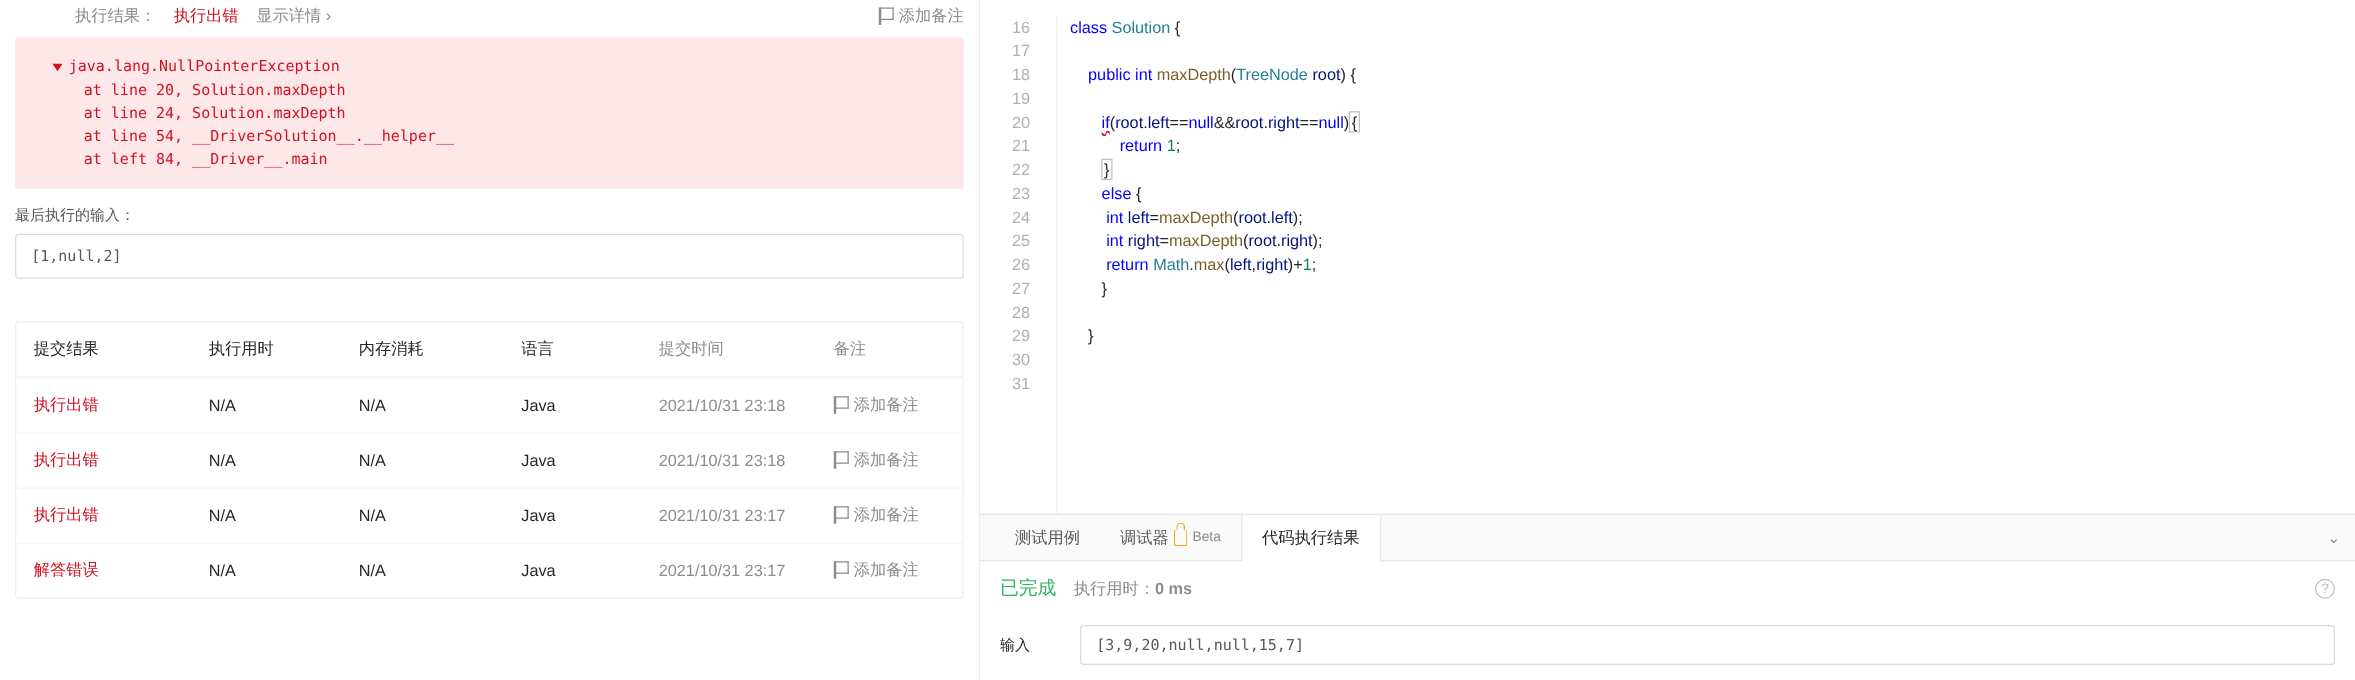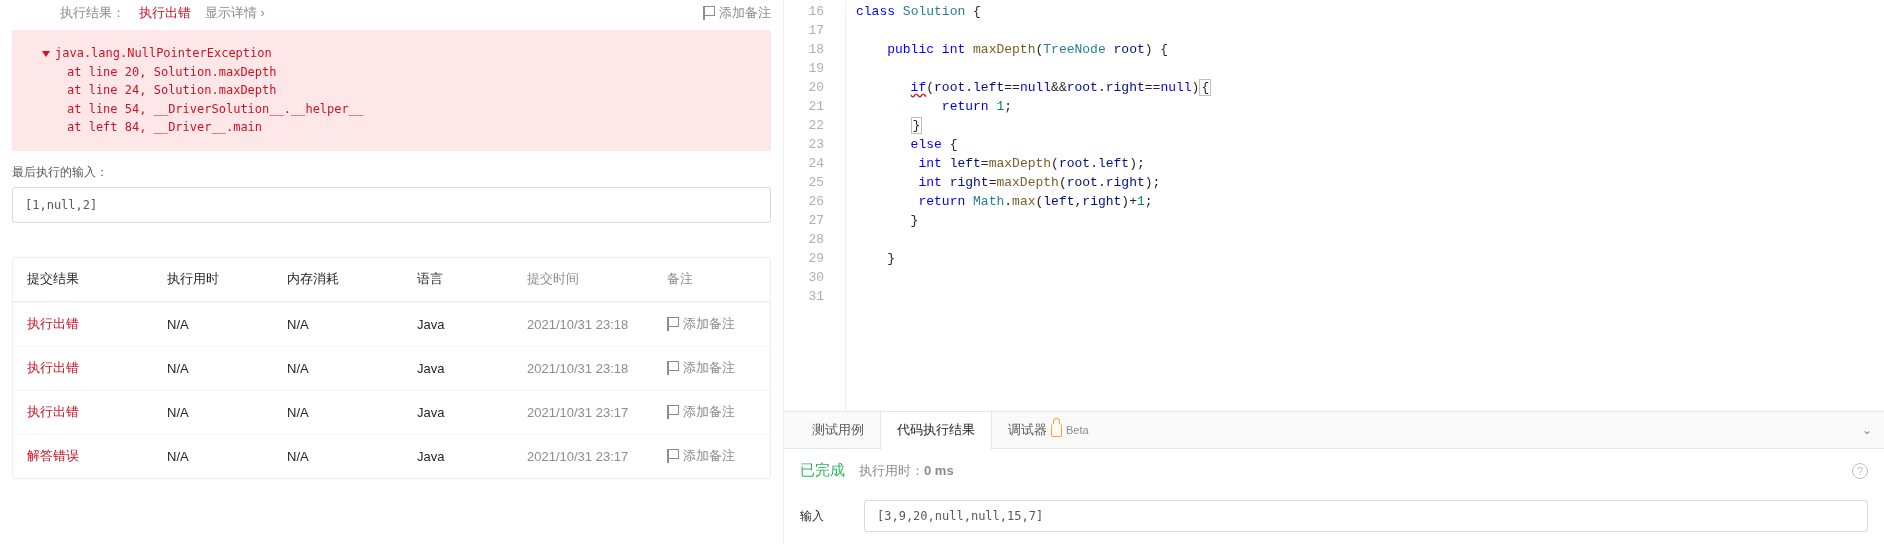--- a/index.html
+++ b/index.html
@@ -35,21 +35,21 @@
 .col-lang { width: 110px; }
 .col-submit { width: 140px; color: #8c8c8c; }
 .col-notes { flex: 1; color: #8c8c8c; display: flex; align-items: center; gap: 4px; }
 .subs-row .col-result { color: #cf1322; }
 .subs-row .col-time, .subs-row .col-mem, .subs-row .col-lang { color: #262626; }
 .flag-icon { width: 12px; height: 14px; position: relative; }
 .flag-icon::before { content: ""; position: absolute; left: 0; top: 0; width: 1.5px; height: 14px; background: #8c8c8c; }
 .flag-icon::after { content: ""; position: absolute; left: 1px; top: 0; width: 10px; height: 8px; border: 1.5px solid #8c8c8c; border-left: none; }
 
 
-.code-editor { flex: 1; overflow: hidden; display: flex; font-family: Liberation Mono, monospace; font-size: 13px; line-height: 19px; padding-top: 2px; position: relative; }
+.code-editor { flex: 1; overflow: hidden; display: flex; font-family: Liberation Sans, sans-serif; font-size: 13px; line-height: 19px; padding-top: 12px; position: relative; }
 .gutter { width: 48px; text-align: right; color: #b0b0b0; padding-right: 8px; user-select: none; }
 .gutter-extra { width: 14px; border-right: 1px solid #eee; }
 .code-lines { padding-left: 10px; white-space: pre; }
 .kw { color: #0000ff; }
 .mname { color: #795e26; }
 .num { color: #098658; }
 .ident { color: #001080; }
 .cls { color: #267f99; }
 .err-underline { text-decoration: underline wavy #cf1322; text-underline-offset: 2px; }
 .brace-highlight { border: 1px solid #bfbfbf; padding: 0 1px; margin: -1px 0; }
@@ -178,26 +178,26 @@
         <div>29</div>
         <div>30</div>
         <div>31</div>
       </div>
     <div class="gutter-extra"></div>
     <div class="code-lines" id="code-lines"><div><span class="kw">class</span><span> </span><span class="cls">Solution</span><span> {</span></div><div>&nbsp;</div><div><span>    </span><span class="kw">public</span><span> </span><span class="kw">int</span><span> </span><span class="mname">maxDepth</span><span>(</span><span class="cls">TreeNode</span><span> </span><span class="ident">root</span><span>) {</span></div><div>&nbsp;</div><div><span>       </span><span class="kw err-underline">if</span><span>(</span><span class="ident">root</span><span>.</span><span class="ident">left</span><span>==</span><span class="kw">null</span><span>&amp;&amp;</span><span class="ident">root</span><span>.</span><span class="ident">right</span><span>==</span><span class="kw">null</span><span>)</span><span class="brace-highlight">{</span></div><div><span>           </span><span class="kw">return</span><span> </span><span class="num">1</span><span>;</span></div><div><span>       </span><span class="brace-highlight">}</span></div><div><span>       </span><span class="kw">else</span><span> {</span></div><div><span>        </span><span class="kw">int</span><span> </span><span class="ident">left</span><span>=</span><span class="mname">maxDepth</span><span>(</span><span class="ident">root</span><span>.</span><span class="ident">left</span><span>);</span></div><div><span>        </span><span class="kw">int</span><span> </span><span class="ident">right</span><span>=</span><span class="mname">maxDepth</span><span>(</span><span class="ident">root</span><span>.</span><span class="ident">right</span><span>);</span></div><div><span>        </span><span class="kw">return</span><span> </span><span class="cls">Math</span><span>.</span><span class="mname">max</span><span>(</span><span class="ident">left</span><span>,</span><span class="ident">right</span><span>)+</span><span class="num">1</span><span>;</span></div><div><span>       }</span></div><div>&nbsp;</div><div><span>    }</span></div><div>&nbsp;</div><div>&nbsp;</div></div>
   </div>
 
   <div class="bottom-tabs-bar">
     <div class="btab">测试用例</div>
-    <div class="btab active">代码执行结果</div>
     <div class="btab">
       <span>调试器</span>
       <span class="lock-icon"></span>
       <span class="beta">Beta</span>
     </div>
+    <div class="btab active">代码执行结果</div>
     <div class="spacer"></div>
     <span class="chev">⌄</span>
   </div>
 
   <div class="bottom-result">
     <div class="done-row">
       <span class="done-label">已完成</span>
       <span>
         <span>执行用时：</span><b>0 ms</b>
       </span>

